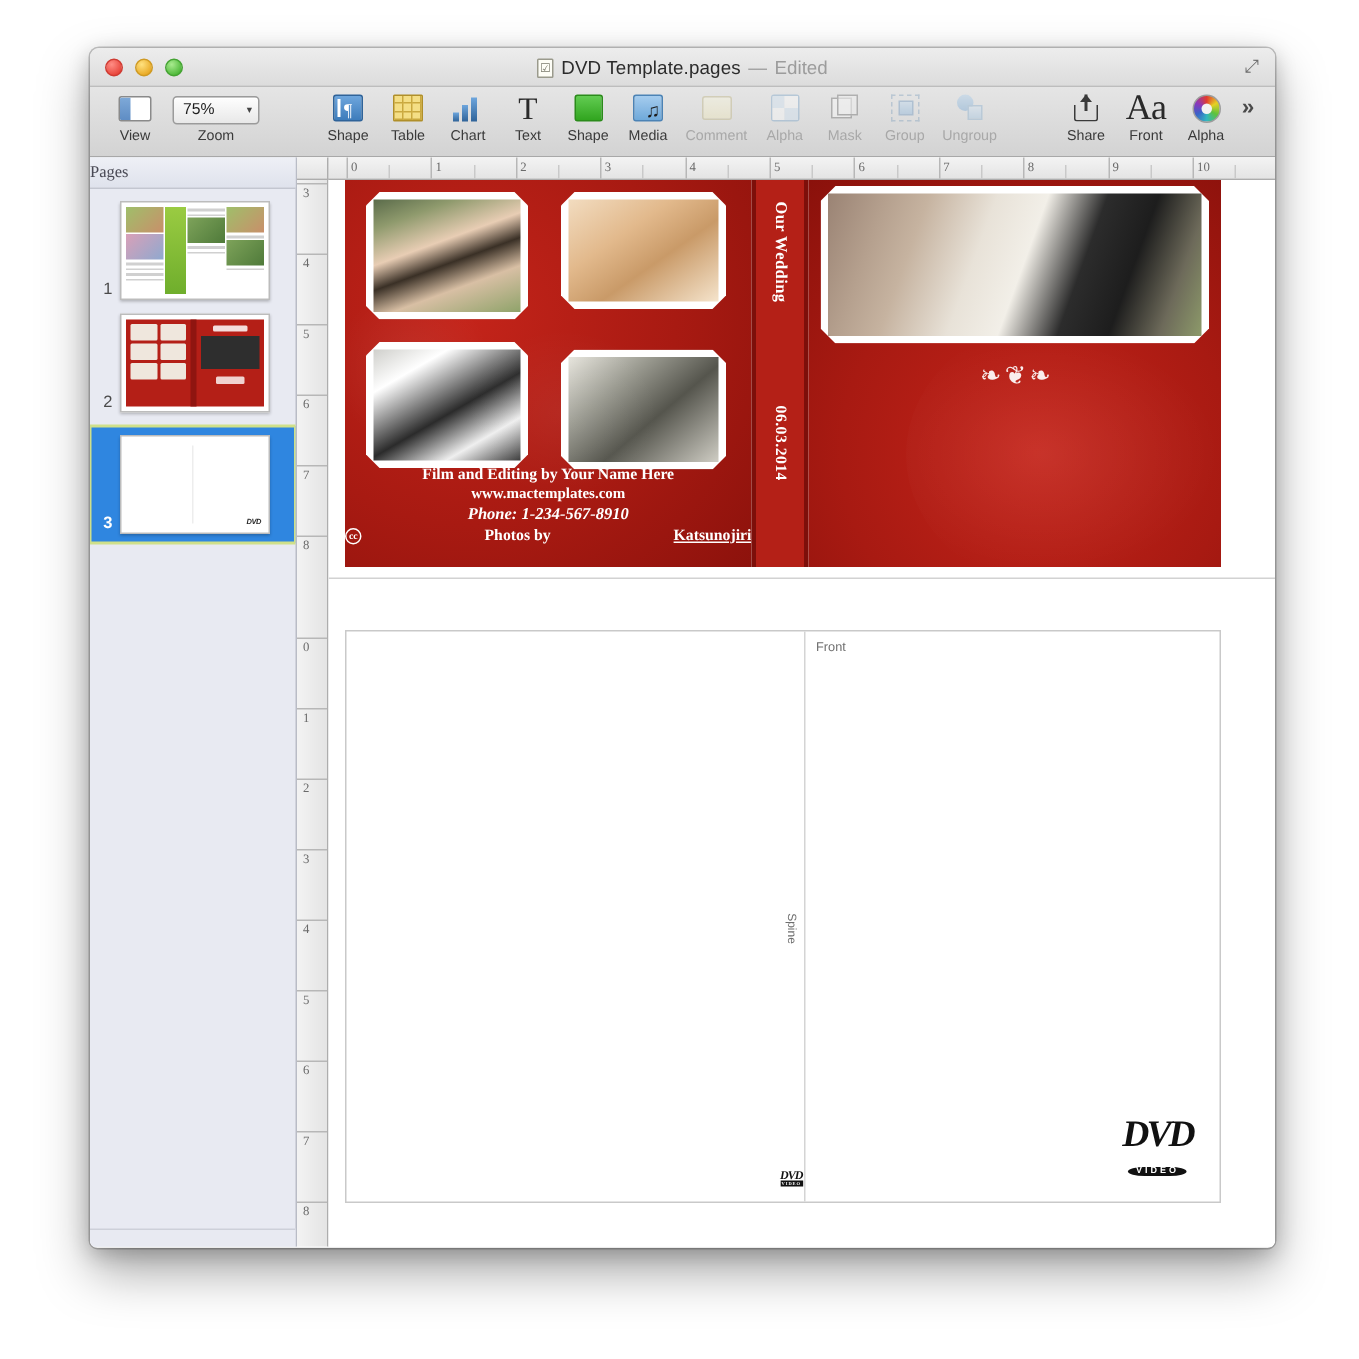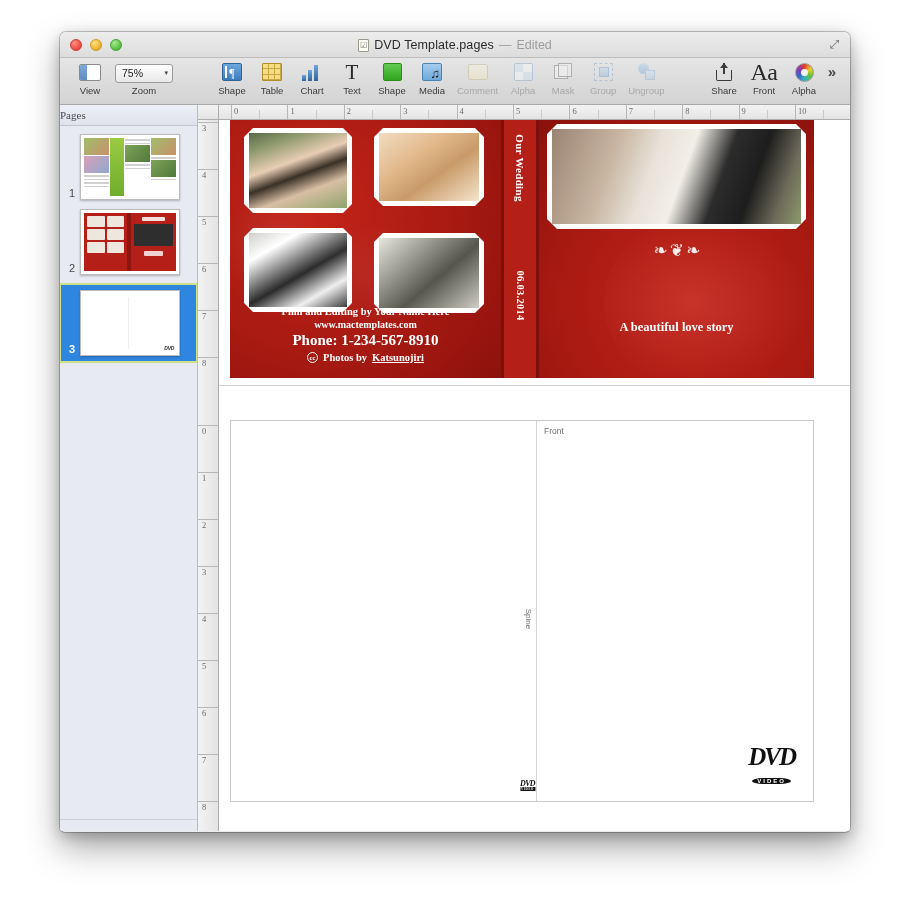--- a/index.html
+++ b/index.html
@@ -238,22 +238,22 @@
   .p2 .pimg{background:linear-gradient(145deg,#f2dcc0 0%,#e2b98c 35%,#c99a68 60%,#f5e4cc 100%);}
   .p3{left:0;top:103px;width:108px;height:84px;}
   .p3 .pimg{background:linear-gradient(150deg,#cfcfcb 0%,#ffffff 22%,#2b2b2b 55%,#efefef 78%,#3a3a3a 100%);}
   .p4{left:130px;top:108px;width:110px;height:80px;}
   .p4 .pimg{background:linear-gradient(140deg,#e7e5dd 0%,#9a9a90 30%,#55554d 58%,#cfcdc4 100%);}
 
   .back-text{position:absolute;left:0;right:0;bottom:14px;text-align:center;color:#fff;
     font-family:"Liberation Serif",serif;font-weight:bold;line-height:1.28;}
   .bt1{font-size:10.5px;}
   .bt2{font-size:10px;}
-  .bt3{font-size:15px;}
-  .bt4{font-size:10.5px;display:flex;align-items:center;justify-content:center;gap:5px;}
+  .bt3{font-size:11px;font-style:italic;}
+  .bt4{font-size:10.5px;display:flex;align-items:center;justify-content:space-between;gap:5px;}
   .cc-badge{display:inline-block;width:11px;height:11px;border-radius:50%;
     border:1.2px solid #fff;font-size:6.5px;line-height:9px;text-align:center;font-weight:bold;}
   .bt4 u{text-decoration:underline;}
 
   .cv-spine{width:38px;height:100%;position:relative;
     background:linear-gradient(to right,#7d0f0a 0 3px,#b42017 3px calc(100% - 3px),#7d0f0a calc(100% - 3px) 100%);}
   .sp-txt{position:absolute;left:50%;transform:translateX(-50%) rotate(90deg);
     transform-origin:center;white-space:nowrap;color:#fff;font-weight:bold;
     font-family:"Liberation Serif",serif;}
   .sp-top{top:42px;font-size:11px;letter-spacing:.3px;}
@@ -641,21 +641,20 @@
             <span class="sp-txt sp-top">Our Wedding</span>
             <span class="sp-txt sp-bot">06.03.2014</span>
           </div>
 
           <div class="cv-front">
             <div class="swirl"></div>
             <div class="front-photo">
                   <div class="pimg"></div>
                 </div>
             <div class="flourish">❧ ❦ ❧</div>
-            <div class="tagline">A beautiful love story</div>
           </div>
         </div>
 
         <div class="page-break" id="pagebreak" style="top: 265px;"></div>
 
         <div class="blank-page" id="blankpage" style="top: 300px; height: 382px;">
           <div class="bp-spine">
             <span class="bp-spine-label">Spine</span>
             <span class="dvd-logo-sm">
               <span>DVD</span>

